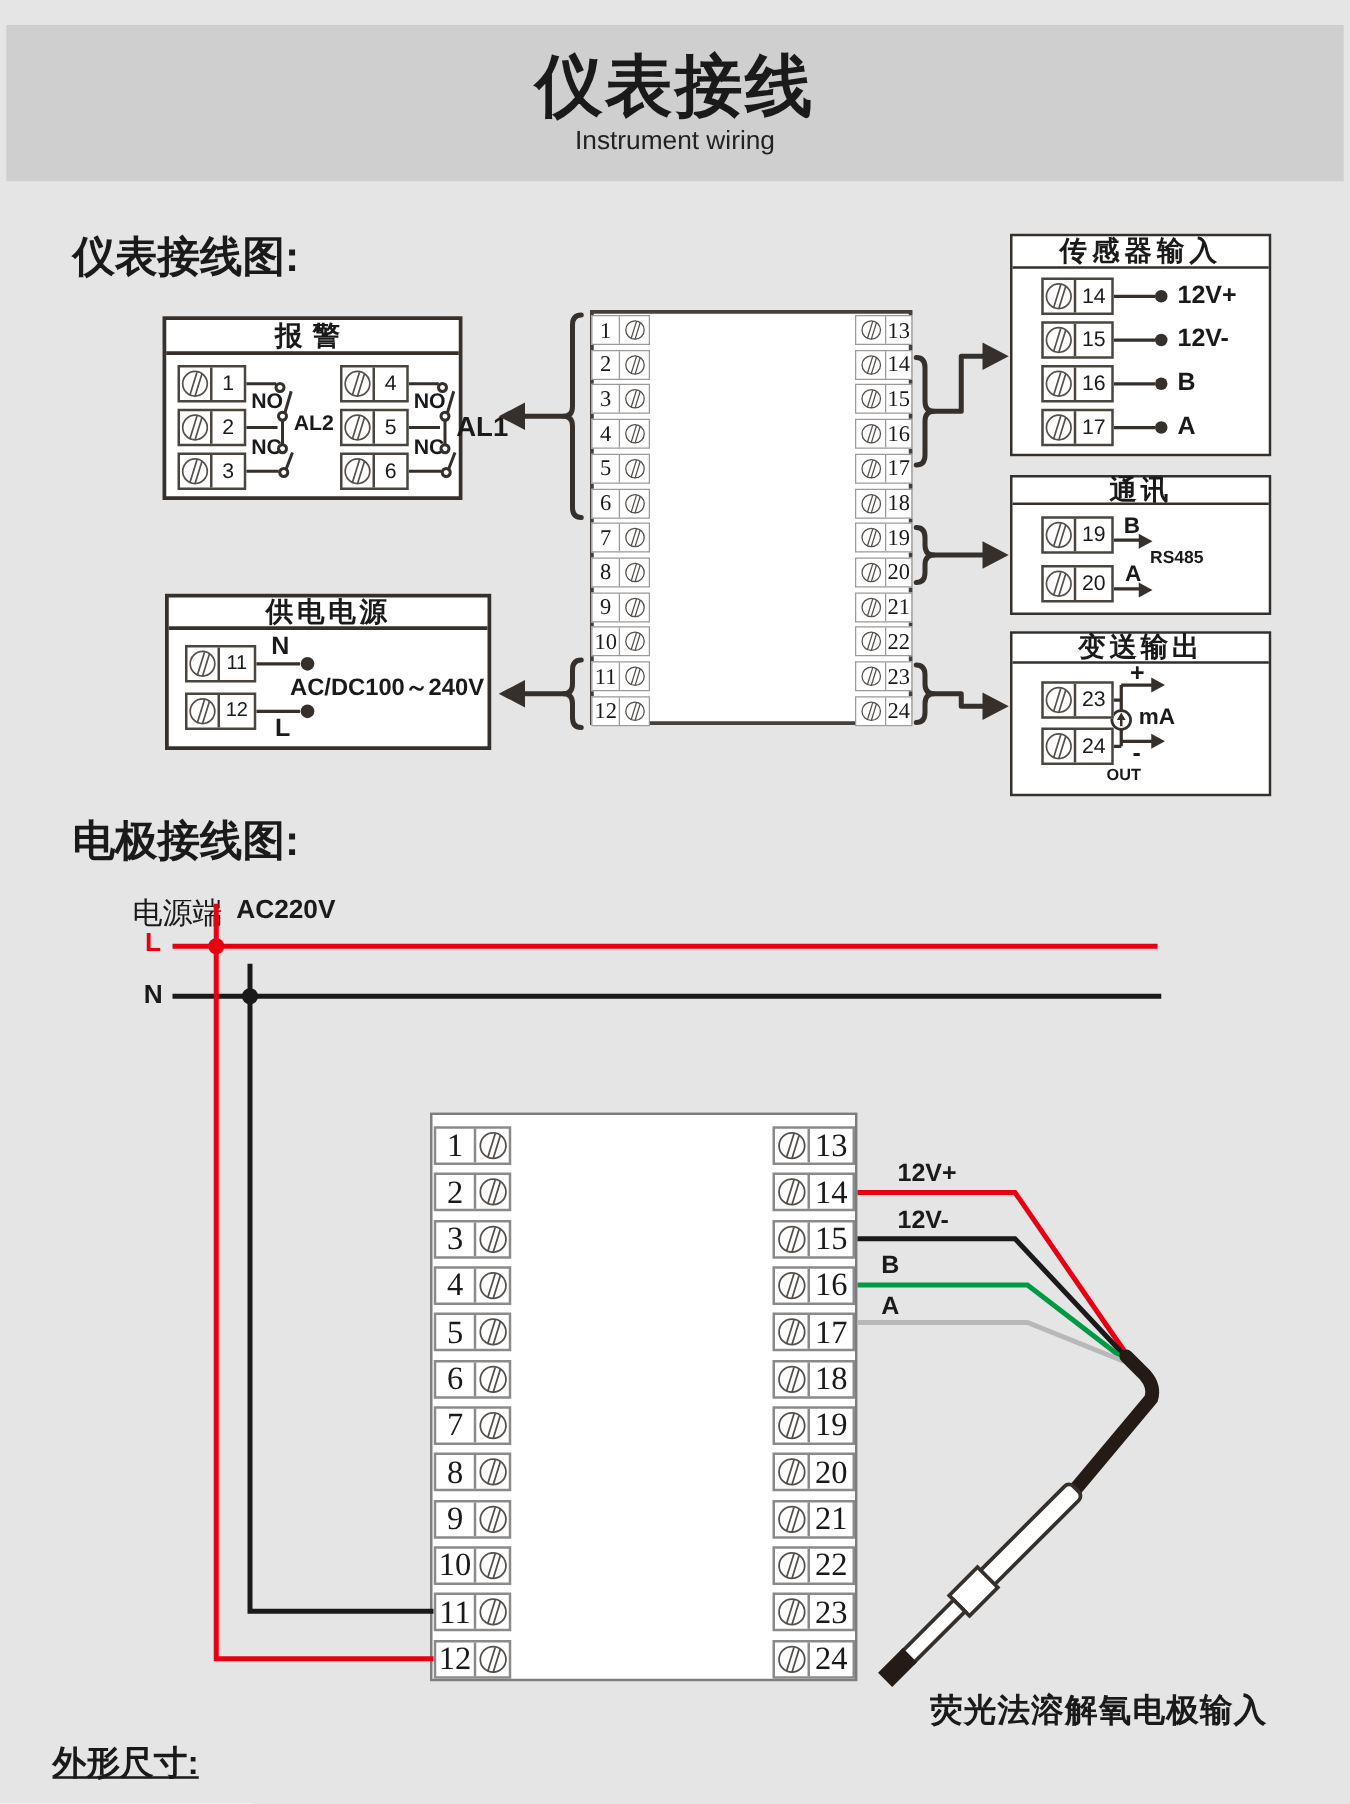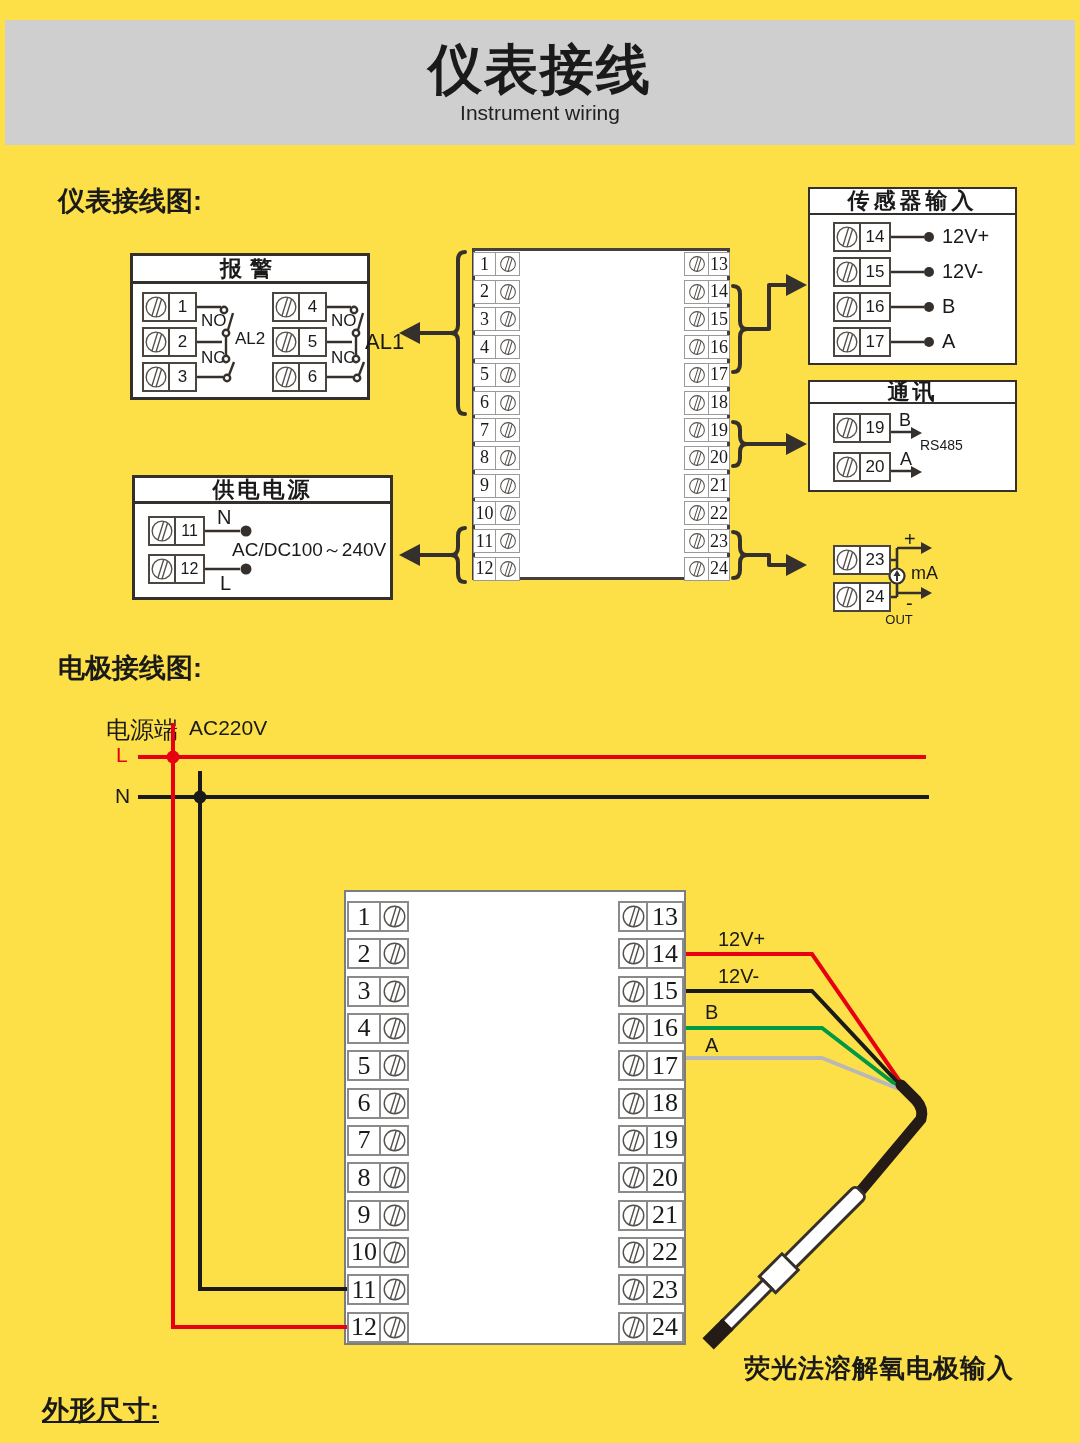--- a/index.html
+++ b/index.html
@@ -1,24 +1,24 @@
 <!DOCTYPE html>
 <html><head>
 <meta charset="utf-8">
 <style>
   html,body{margin:0;padding:0;background:#fff;}
-  #page{position:relative;width:1080px;height:1443px;background:#fde047;overflow:hidden;
+  #page{position:relative;width:1080px;height:1443px;background:#e5e5e5;overflow:hidden;
         font-family:"Liberation Sans","DejaVu Sans",sans-serif;color:#1a1a1a;}
   
   .hdr{position:absolute;left:5px;top:20px;width:1070px;height:125px;background:#d0cfcf;
        display:flex;flex-direction:column;align-items:center;justify-content:center;}
   .hdr-title{font-size:54px;font-weight:bold;letter-spacing:2px;line-height:1.1;}
   .hdr-sub{font-size:21px;color:#222;margin-top:2px;}
   
-  .seclbl{position:absolute;font-weight:bold;font-size:27px;}
+  .seclbl{position:absolute;font-weight:bold;font-size:34px;}
   
   .box{position:absolute;border:3px solid #35302c;background:#fff;box-sizing:border-box;}
   .box.thin{border-width:2.5px;}
   .box-title{width:100%;border-bottom:3px solid #35302c;box-sizing:border-box;
              display:flex;align-items:center;justify-content:center;
              font-size:22px;font-weight:600;}
   .box.thin .box-title{border-bottom-width:2.5px;}
   
   .block{position:absolute;border:3px solid #45403b;box-sizing:border-box;background:#fff;}
   .block.low{border:2px solid #7d7d7d;}
@@ -29,21 +29,21 @@
   .tcell.b{border:2px solid #4a453f;}
   .tnum{display:flex;align-items:center;justify-content:center;}
   .u .tnum,.l .tnum{font-family:"Liberation Serif","DejaVu Serif",serif;}
   .b .tnum{font-family:"Liberation Sans",sans-serif;}
   .tscrew{flex:1;display:flex;align-items:center;justify-content:center;}
   .tscrew.dl{border-left:1.5px solid #9a9a9a;}
   .tscrew.dr{border-right:1.5px solid #9a9a9a;}
   .b .tscrew.dr{border-right:2px solid #4a453f;}
   .l .tscrew.dl,.l .tscrew.dr{border-width:2px;border-color:#8a8a8a;}
   
-  .lbl{position:absolute;font-weight:normal;white-space:nowrap;}
+  .lbl{position:absolute;font-weight:bold;white-space:nowrap;}
   .ov{position:absolute;left:0;top:0;pointer-events:none;}
 </style>
 </head>
 <body>
 
 <div id="page">
 
   <div class="hdr">
     <div class="hdr-title">仪表接线</div>
     <div class="hdr-sub">Instrument wiring</div>
@@ -62,20 +62,23 @@
   </div>
 
   <div class="box" style="left:132px;top:475px;width:261px;height:125px;">
     <div class="box-title" style="height:26px;letter-spacing:3px;">供电电源</div>
   </div>
 
   <div class="box thin" style="left:808px;top:380px;width:209px;height:112px;">
     <div class="box-title" style="height:22px;letter-spacing:3px;">通讯</div>
   </div>
 
+  <div class="box thin" style="left:808px;top:505px;width:209px;height:132px;">
+    <div class="box-title" style="height:24px;letter-spacing:3px;">变送输出</div>
+  </div>
 
   <div class="block" style="left:472px;top:248px;width:258px;height:332px;"></div>
 
   <div class="block low" style="left:344px;top:890px;width:342px;height:455px;"></div>
 
   <span class="lbl" style="left:201px;top:311px;font-size:17px;">NO</span>
   <span class="lbl" style="left:201px;top:348px;font-size:17px;">NC</span>
   <span class="lbl" style="left:235px;top:329px;font-size:17px;">AL2</span>
   <span class="lbl" style="left:331px;top:311px;font-size:17px;">NO</span>
   <span class="lbl" style="left:331px;top:348px;font-size:17px;">NC</span>

